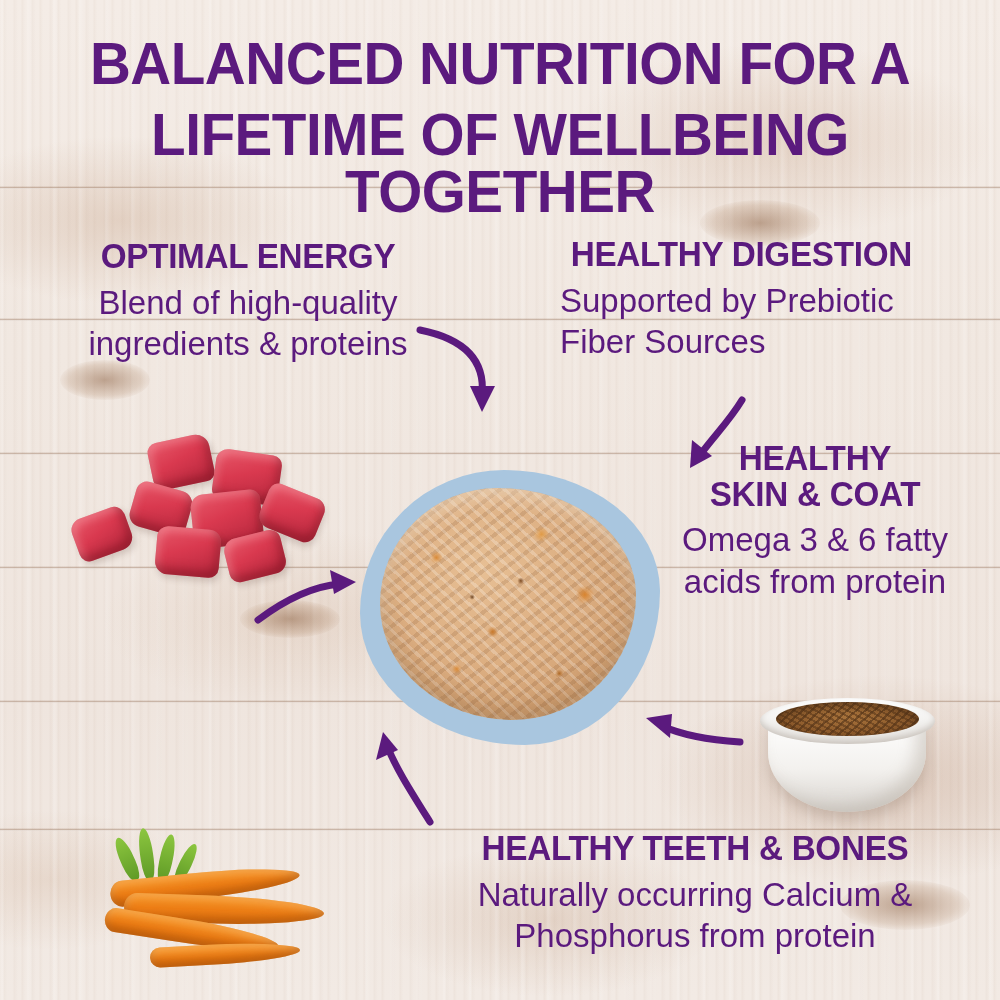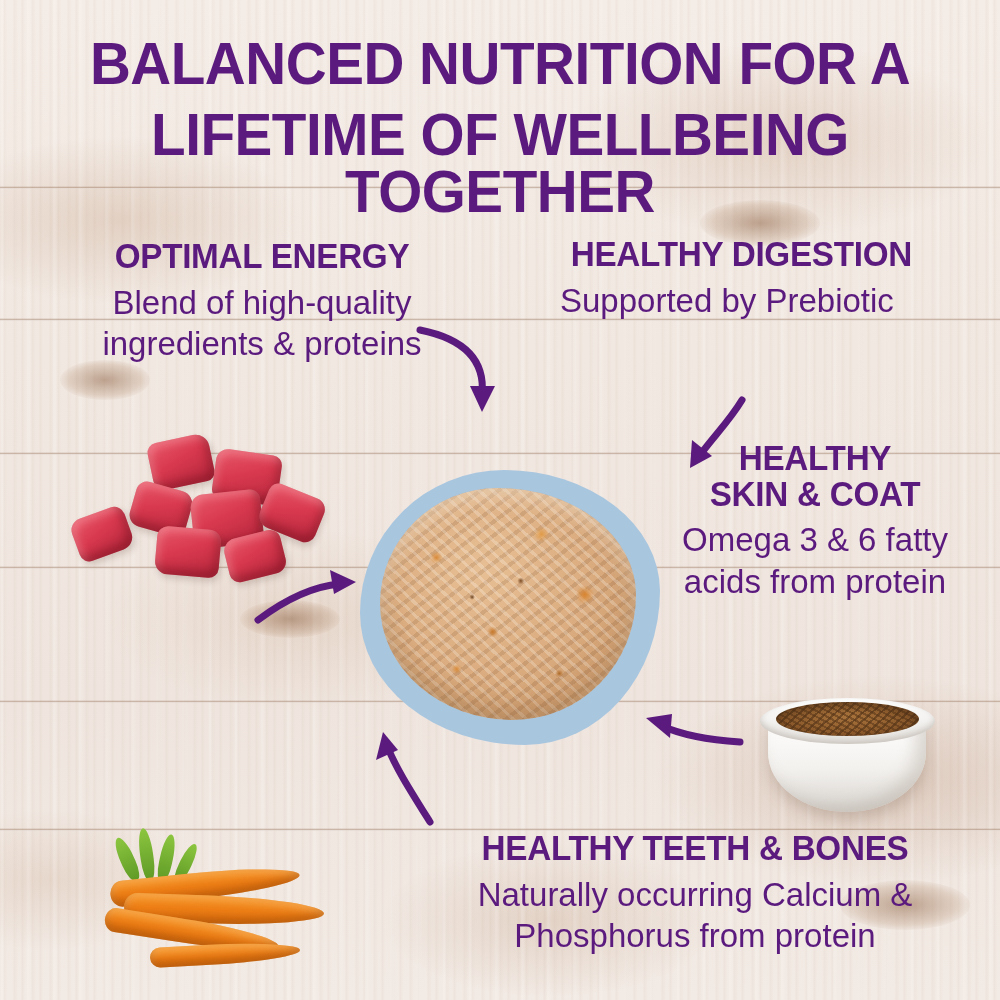--- a/index.html
+++ b/index.html
@@ -82,21 +82,21 @@
     transform:scaleX(.95);
     transform-origin:center;
   }
   .bbody{
     color:#5b1a7e;
     font-size:33px;line-height:1.25;
     font-family:"Liberation Sans", sans-serif;
   }
 
   
-  #b-energy{left:62px;top:238px;width:400px;text-align:center;}
+  #b-energy{left:48px;top:238px;width:400px;text-align:center;}
   #b-digestion{left:560px;top:236px;width:430px;}
   #b-skin{left:640px;top:440px;width:350px;text-align:center;}
   #b-immune{left:8px;top:665px;width:350px;text-align:center;}
   #b-teeth{left:390px;top:830px;width:610px;text-align:center;}
 
   
   #food-wrap{position:absolute;left:360px;top:470px;width:300px;height:275px;}
   .blob-bg{
     position:absolute;inset:0;
     background:#a9c6df;
@@ -247,20 +247,21 @@
 
   <div class="block" id="b-energy">
     <div class="btitle">OPTIMAL ENERGY</div>
     <div class="bbody" style="margin-top:8px;">Blend of high-quality</div>
     <div class="bbody">ingredients &amp; proteins</div>
   </div>
 
   <div class="block" id="b-digestion">
     <div class="btitle">HEALTHY DIGESTION</div>
     <div class="bbody" style="margin-top:8px;">Supported by Prebiotic</div>
+    <div class="bbody">Fiber Sources</div>
   </div>
 
   <div class="block" id="b-skin">
     <div class="btitle">HEALTHY</div>
     <div class="btitle">SKIN &amp; COAT</div>
     <div class="bbody" style="margin-top:8px;">Omega 3 &amp; 6 fatty</div>
     <div class="bbody">acids from protein</div>
   </div>
 
 

